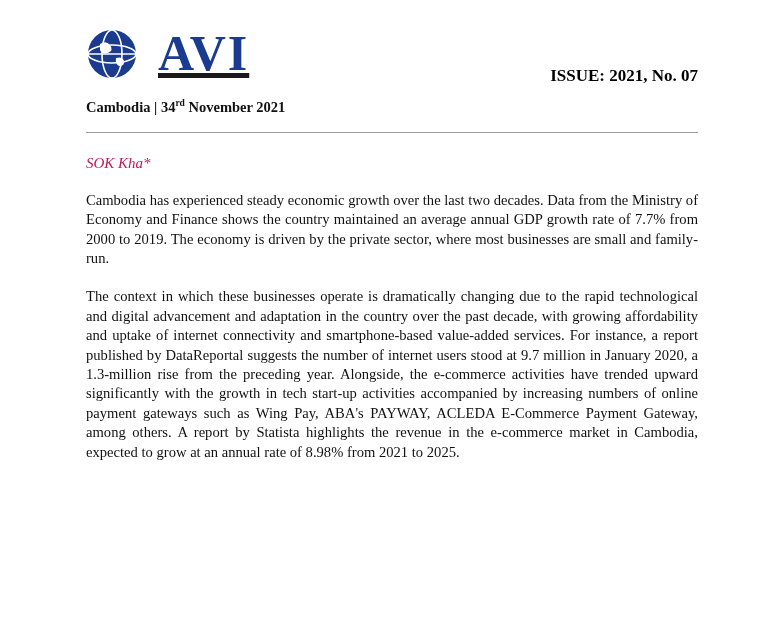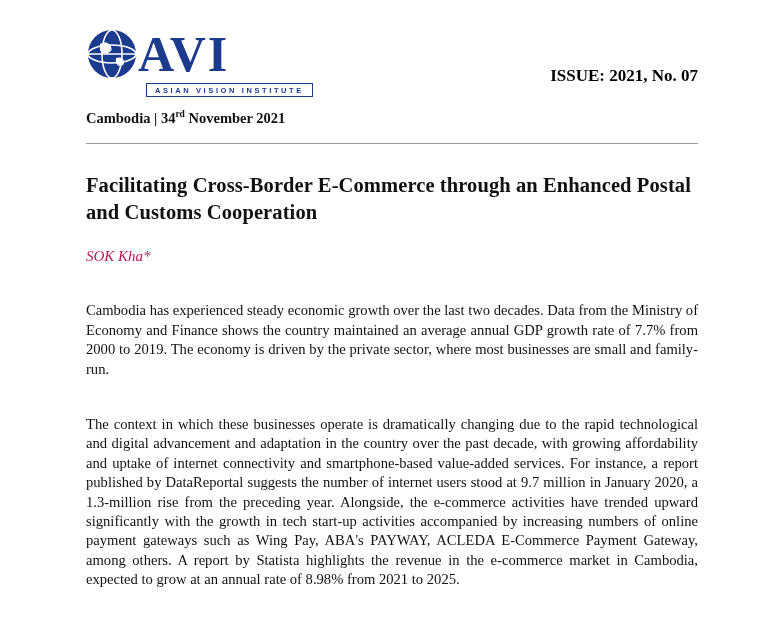--- a/index.html
+++ b/index.html
@@ -29,22 +29,23 @@
     justify-content: space-between;
   }
   .logo-block {
     display: flex;
     flex-direction: column;
     align-items: flex-start;
     padding-top: 6px;
   }
   .logo-row {
     display: flex;
-    align-items: center;
-    gap: 0;
+    align-items: flex-start;
+    gap: 20px;
+    text-decoration: underline;
   }
   .logo-mark {
     width: 52px;
     height: 52px;
     flex: 0 0 52px;
     display: block;
   }
   .logo-text {
     font-family: "Liberation Serif", serif;
     font-size: 50px;
@@ -113,21 +114,21 @@
     color: #111111;
     letter-spacing: 0.1px;
   }
   .author {
     margin-top: 22px;
     font-size: 15px;
     font-style: italic;
     color: #be185d;
   }
   .para {
-    margin-top: 36px;
+    margin-top: 19px;
     font-size: 14.6px;
     line-height: 1.33;
     text-align: justify;
     color: #111111;
   }
 </style>
 </head>
 <body>
 
 <div class="page">
@@ -140,30 +141,28 @@
             <circle cx="26" cy="26" r="24" fill="#1b3b8f"></circle>
             <ellipse cx="26" cy="26" rx="24" ry="9" fill="none" stroke="#ffffff" stroke-width="1.6"></ellipse>
             <ellipse cx="26" cy="26" rx="10" ry="24" fill="none" stroke="#ffffff" stroke-width="1.6"></ellipse>
             <line x1="2" y1="26" x2="50" y2="26" stroke="#ffffff" stroke-width="1.6"></line>
             <path d="M14 16 Q20 12 24 17 Q28 22 22 25 Q16 27 14 22 Z" fill="#ffffff"></path>
             <path d="M30 30 Q36 28 38 33 Q39 38 33 38 Q29 36 30 30 Z" fill="#ffffff"></path>
           </svg>
         </span>
         <span class="logo-text">AVI</span>
       </div>
-      <div class="logo-sub">ASIAN VISION INSTITUTE</div>
     </div>
     <div class="issue">ISSUE: 2021, No. 07</div>
   </div>
 
 
   <div class="dateline"><span>Cambodia | 34</span><sup>rd</sup><span> November 2021</span></div>
 
   <hr class="rule">
 
   <div class="article">
-    <h1 class="article-title">Facilitating Cross-Border E-Commerce through an Enhanced Postal and Customs Cooperation</h1>
     <div class="author">SOK Kha*</div>
     <p class="para">Cambodia has experienced steady economic growth over the last two decades. Data from the Ministry of Economy and Finance shows the country maintained an average annual GDP growth rate of 7.7% from 2000 to 2019. The economy is driven by the private sector, where most businesses are small and family-run.</p>
     <p class="para">The context in which these businesses operate is dramatically changing due to the rapid technological and digital advancement and adaptation in the country over the past decade, with growing affordability and uptake of internet connectivity and smartphone-based value-added services. For instance, a report published by DataReportal suggests the number of internet users stood at 9.7 million in January 2020, a 1.3-million rise from the preceding year. Alongside, the e-commerce activities have trended upward significantly with the growth in tech start-up activities accompanied by increasing numbers of online payment gateways such as Wing Pay, ABA's PAYWAY, ACLEDA E-Commerce Payment Gateway, among others. A report by Statista highlights the revenue in the e-commerce market in Cambodia, expected to grow at an annual rate of 8.98% from 2021 to 2025.</p>
   </div>
 
 </div>
 
 </body></html>

